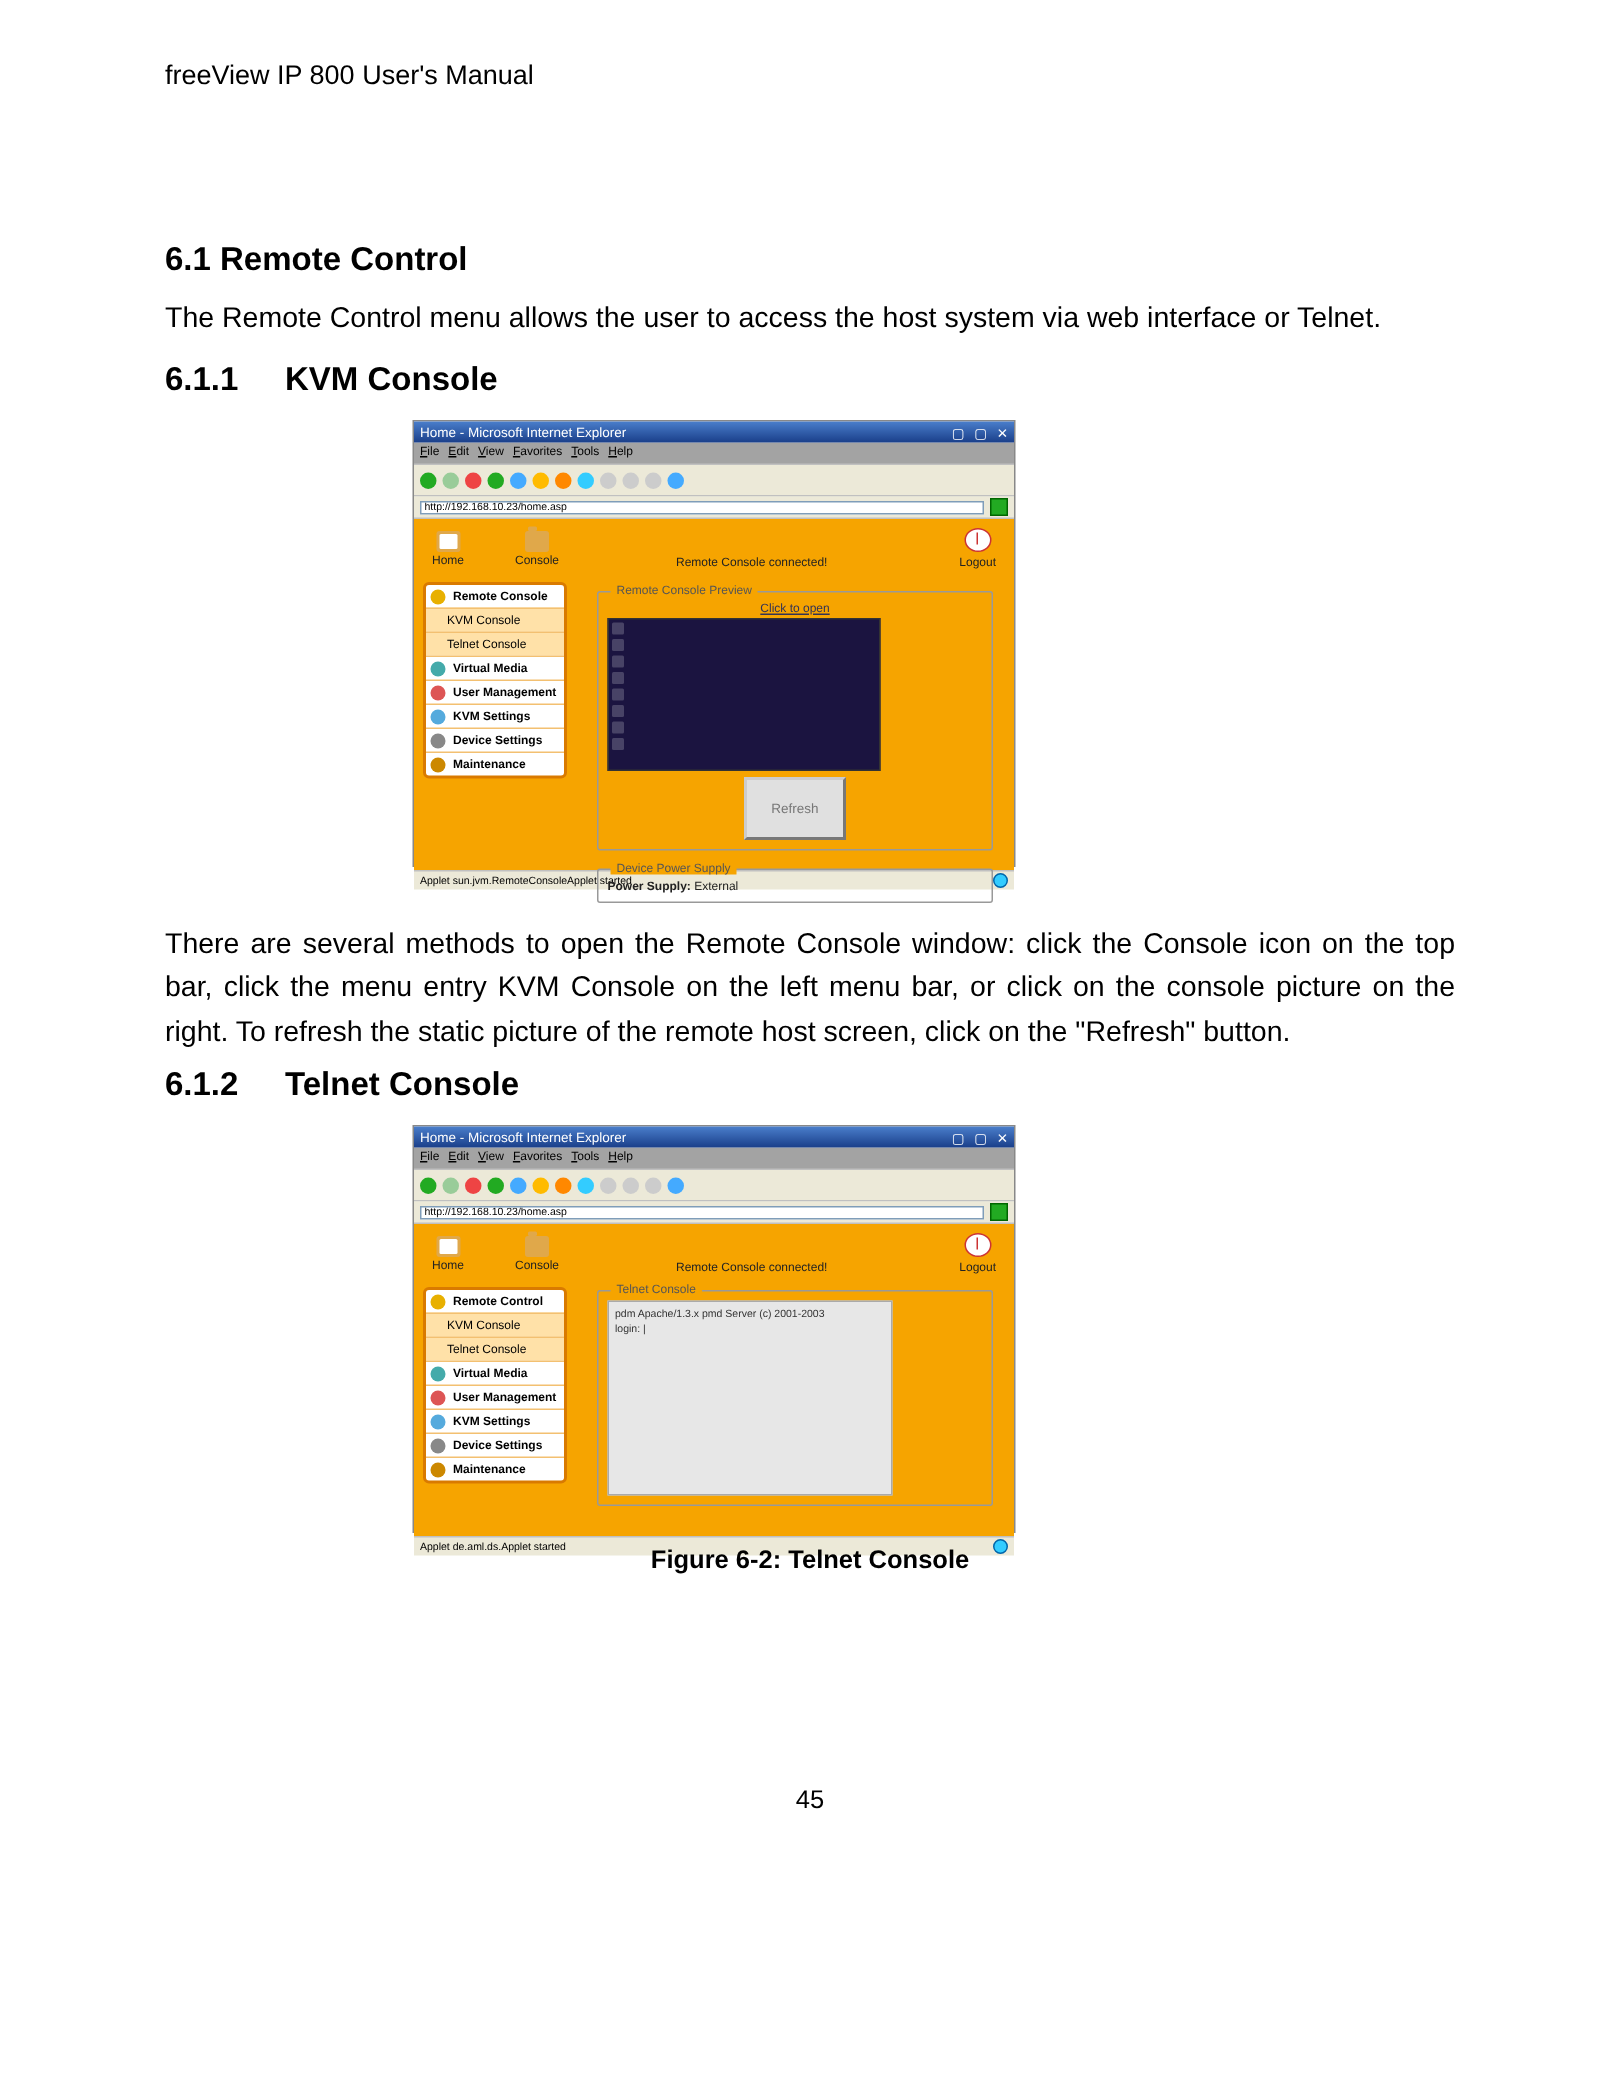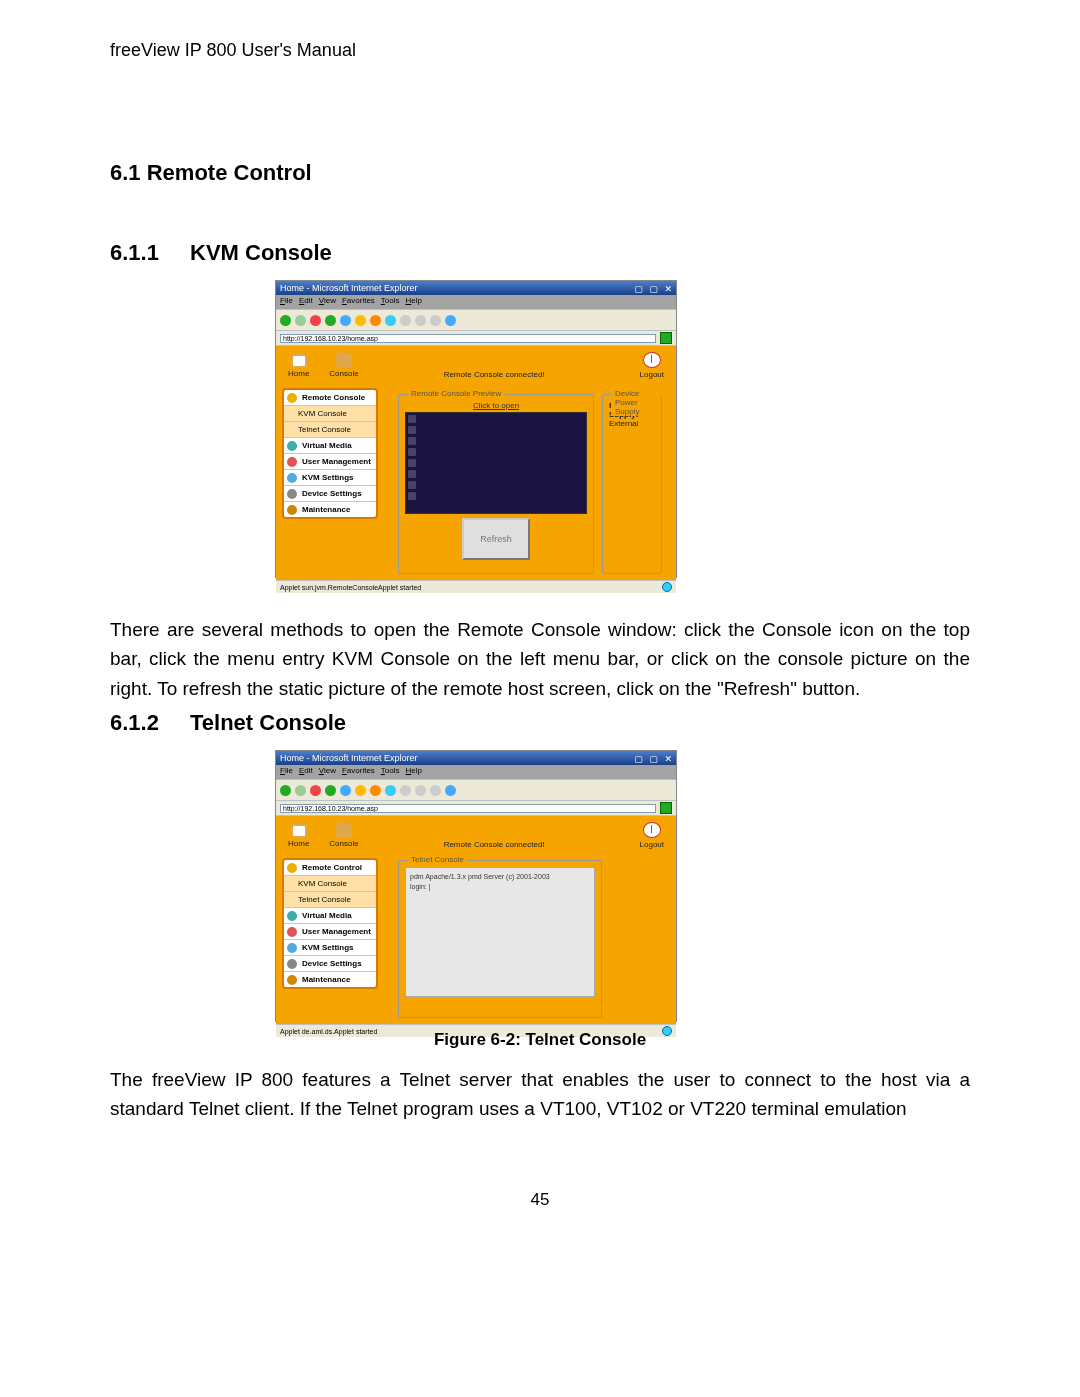--- a/index.html
+++ b/index.html
@@ -39,21 +39,21 @@
 .addrbar .go { width:10px; height:10px; background:#2a2;
   border:1px solid #060; }
 .shot .statusbar { height:12px; background:#ece9d8;
   border-top:1px solid #c0c0c0; font-size:7px; padding:0 4px;
   display:flex; align-items:center; justify-content:space-between; }
 .shot .statusbar .globe { width:8px; height:8px; border-radius:50%;
   background:#3cf; border:1px solid #06a; }
 .app-top { display:flex; justify-content:space-between;
   align-items:flex-end; padding:6px 12px 3px 12px; font-size:8px;
   color:#222; }
-.app-top .left { display:flex; gap:20px; }
+.app-top .left { display:flex; gap:34px; }
 .app-top .left div { text-align:center; line-height:1.1; }
 .app-top .ico { display:block; width:16px; height:14px; margin:0 auto 2px;
   background:#e0a84a; border-radius:2px; position:relative; }
 .app-top .ico.monitor::after{ content:""; position:absolute; inset:2px;
   background:#fff; border-radius:1px; }
 .app-top .ico.folder::before{ content:""; position:absolute; left:2px;
   top:-3px; width:6px; height:3px; background:#e0a84a; border-radius:1px; }
 .app-top .ico.logout{ background:#fff; border:1px solid #c33;
   border-radius:50%; }
 .app-top .ico.logout::after{ content:""; position:absolute; left:7px;
@@ -64,21 +64,21 @@
 .sidebar { background:#fff; border:2px solid #d97a00; border-radius:4px; }
 .sidebar .item { font-size:8px; padding:3px 4px 3px 18px;
   border-top:1px solid #f3c071; position:relative; color:#000; }
 .sidebar .item:first-child{ border-top:none; }
 .sidebar .item.bold{ font-weight:bold; }
 .sidebar .item.sub{ padding-left:14px; font-weight:normal;
   background:#ffe1a8; }
 .sidebar .ic { position:absolute; left:3px; top:3px; width:10px;
   height:10px; border-radius:50%; }
 .main-col { flex:1; padding:8px 14px 6px 14px; display:flex;
-  flex-direction:row; gap:8px; }
+  flex-direction:column; gap:8px; }
 .fieldset { border:1px solid #999; border-radius:2px; padding:6px;
   position:relative; margin-top:4px; }
 .fieldset .legend { position:absolute; top:-6px; left:8px; background:#f6a400;
   padding:0 4px; font-size:8px; color:#555; }
 .preview { width:180px; background:#1b1440; position:relative;
   margin:0; border:1px solid #333; }
 .preview .side-icons { position:absolute; left:2px; top:2px;
   display:flex; flex-direction:column; gap:3px; }
 .preview .side-icons span { width:8px; height:8px; background:#fff3;
   border-radius:1px; }
@@ -95,20 +95,21 @@
 </style>
 </head>
 <body>
 
 <div class="page">
   <div class="header">freeView IP 800 User's Manual</div>
 
 
   <div class="h2" style="top:160px">6.1    Remote Control</div>
 
+  <div class="body-text" style="top:198px">The Remote Control menu allows the user to access the host system via web interface or Telnet.</div>
 
   <div class="h3" style="top:240px">
     <span class="num">6.1.1</span><span>KVM Console</span>
   </div>
 
   <div class="shot" id="fig1" style="left:275px; top:280px; width:400px; height:296px;">
     <div class="titlebar">
       <span>Home - Microsoft Internet Explorer</span>
       <span class="winbtns">▢ ▢ ✕</span>
     </div>
@@ -266,16 +267,15 @@
       </div>
     </div>
     <div class="statusbar">
       <span>Applet de.aml.ds.Applet started</span>
         <span class="globe"></span>
     </div>
   </div>
 
   <div class="fig-cap" style="top:1030px">Figure 6-2: Telnet Console</div>
 
-  <div class="body-text" style="top:1065px">The freeView IP 800 features a Telnet server that enables the user to connect to the host via a standard Telnet client. If the Telnet program uses a VT100, VT102 or VT220 terminal emulation</div>
 
   <div class="page-num" style="top:1190px">45</div>
 </div>
 
 </body></html>

